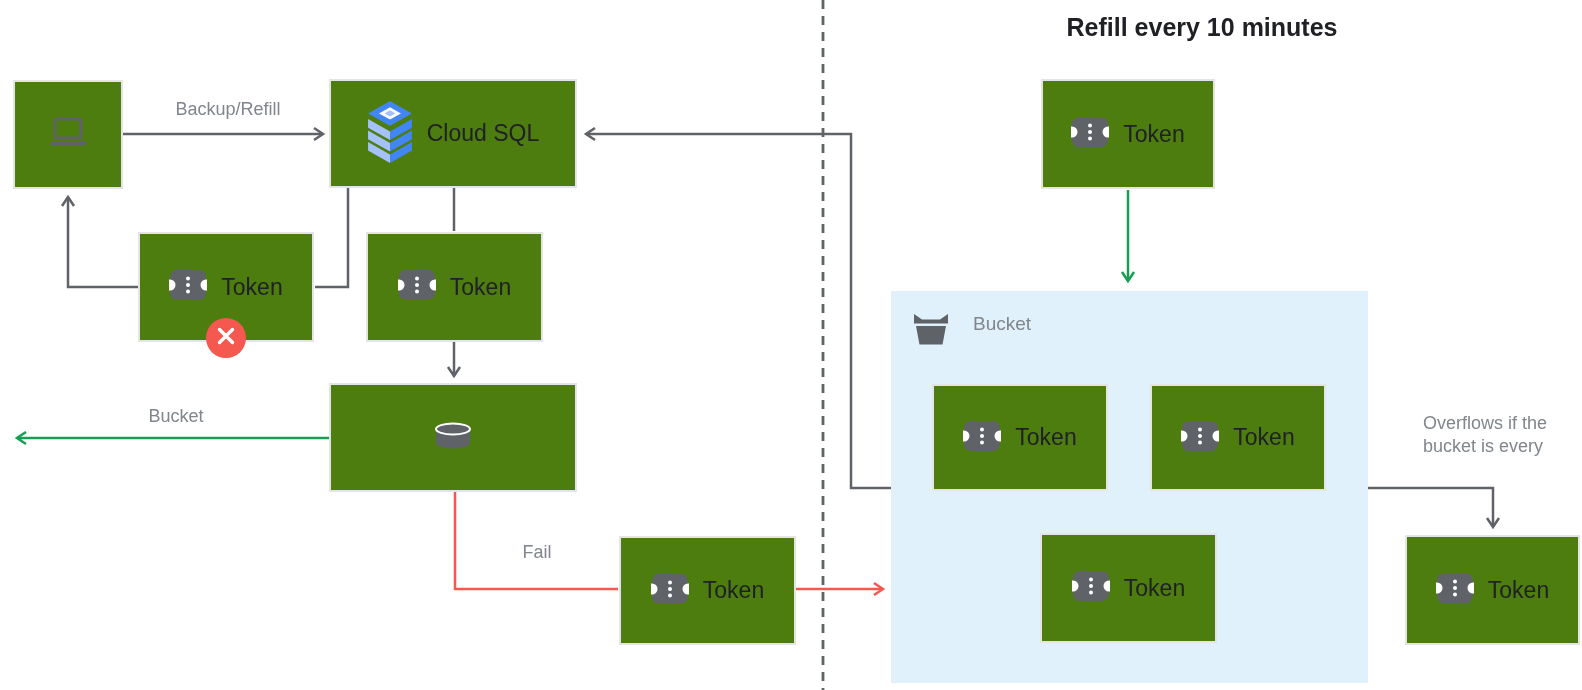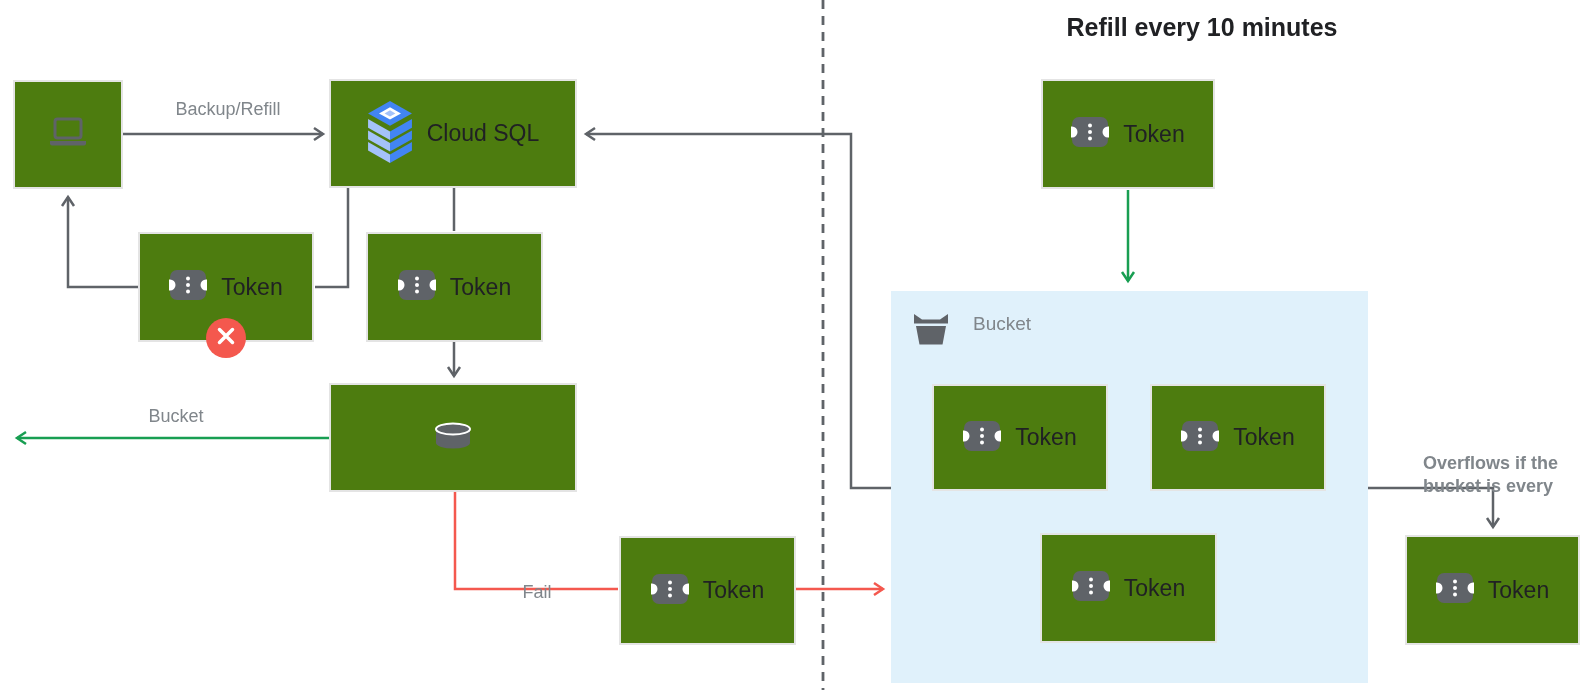--- a/index.html
+++ b/index.html
@@ -83,22 +83,22 @@
     <path class="ln-green" d="M1128,190 V281" marker-end="url(#ah-green)"></path>
 
     <path class="ln-red" d="M455,492 V589 H618"></path>
     <path class="ln-red" d="M796,589 H883" marker-end="url(#ah-red)"></path>
   </svg>
 
   <div class="title">Refill every 10 minutes</div>
 
   <div class="edge-label" style="left:128px;top:99px;width:200px;">Backup/Refill</div>
   <div class="edge-label" style="left:76px;top:406px;width:200px;">Bucket</div>
-  <div class="edge-label" style="left:437px;top:582px;width:200px;">Fail</div>
-  <div class="note" style="left:1423px;top:452px;font-weight:bold;">
+  <div class="edge-label" style="left:437px;top:542px;width:200px;">Fail</div>
+  <div class="note" style="left:1423px;top:412px;">
     <div>Overflows if the</div>
     <div>bucket is every</div>
   </div>
 
   <div class="node" style="left:13px;top:80px;width:110px;height:109px;">
     <span>
       <svg width="40" height="34" viewBox="0 0 40 34">
         <rect x="7" y="3" width="26" height="19" rx="2.5" fill="none" stroke="#5f6368" stroke-width="3"></rect>
         <path d="M2,25 h36 v2.5 a2,2 0 0 1 -2,2 h-32 a2,2 0 0 1 -2,-2 z" fill="#5f6368"></path>
       </svg>

